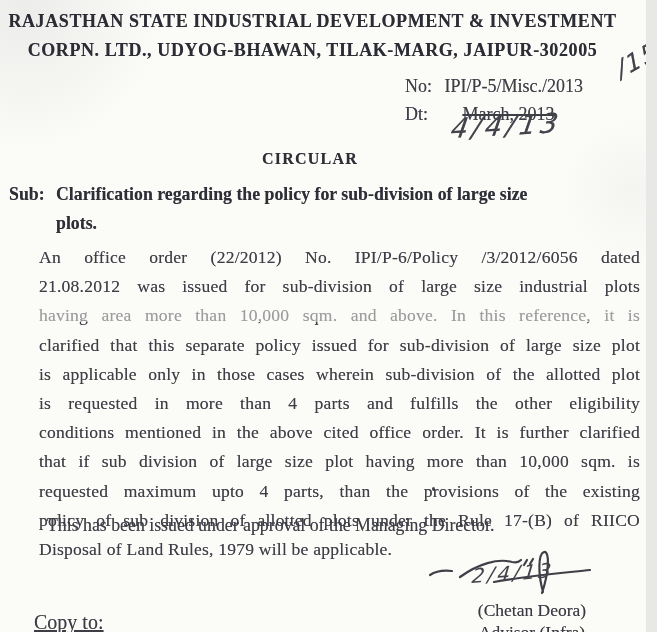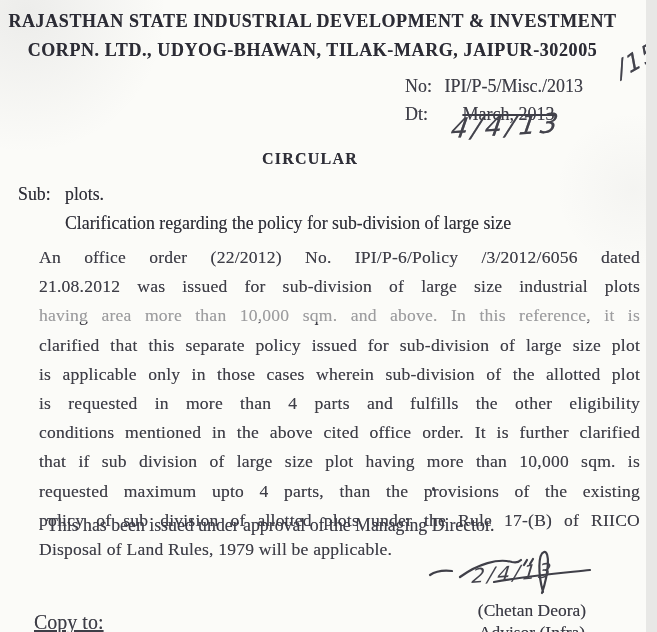--- a/index.html
+++ b/index.html
@@ -37,21 +37,21 @@
   .hand-date {
     position:absolute; top:40px; left:46px; font-size:27px; letter-spacing:4px;
     transform:rotate(-3deg) skewX(-12deg);
   }
 
   .circular-heading {
     position:absolute; top:139px; left:0; width:620px; text-align:center;
     font-weight:bold; font-size:16px; letter-spacing:1.2px; color:#2e2e37;margin-top:11px;
   }
 
-  .subject { position:absolute; top:180px; left:18px; width:600px; font-weight:normal; font-size:17.8px; line-height:28.5px; color:#2e2e37; display:flex; }
+  .subject { position:absolute; top:180px; left:9px; width:600px; font-weight:bold; font-size:17.8px; line-height:28.5px; color:#2e2e37; display:flex; }
   .subject-label { flex:0 0 47px; }
   .subject-lines { width:550px; }
 
   .body-text { position:absolute; top:243px; left:15px; width:625px; font-size:17.6px; letter-spacing:0.2px; }
   .body-line { height:29.2px; line-height:29.2px; white-space:nowrap; text-align:justify; text-align-last:justify;margin-left:24px; }
   .body-line.last { text-align-last:left; }
 
   .scan-band { position:absolute; top:309px; left:0; width:100%; height:13px; background:rgba(251,251,248,0.5); pointer-events:none; }
   .ink-dot { position:absolute; top:487px; left:432px; width:3px; height:4px; border-radius:50%; background:#40404a; }
 
@@ -88,22 +88,22 @@
       <span class="date-struck">March, 2013</span>
     </div>
     <span class="pen hand-date">4/4/13</span>
   </div>
 
   <div class="circular-heading soft">CIRCULAR</div>
 
   <div class="subject soft">
     <div class="subject-label">Sub:</div>
     <div class="subject-lines">
+      <div>Clarification regarding the policy for sub-division of large size</div>
       <div>plots.</div>
-      <div>Clarification regarding the policy for sub-division of large size</div>
     </div>
   </div>
 
   <div class="body-text soft">
     <div class="body-line">An office order (22/2012) No. IPI/P-6/Policy /3/2012/6056 dated</div>
     <div class="body-line">21.08.2012  was issued for sub-division of large size industrial plots</div>
     <div class="body-line">having area more than 10,000 sqm. and above. In this reference, it is</div>
     <div class="body-line">clarified that this separate policy issued for sub-division of large size plot</div>
     <div class="body-line">is applicable only in those cases wherein sub-division of the allotted plot</div>
     <div class="body-line">is requested in more than 4 parts and fulfills the other eligibility</div>

